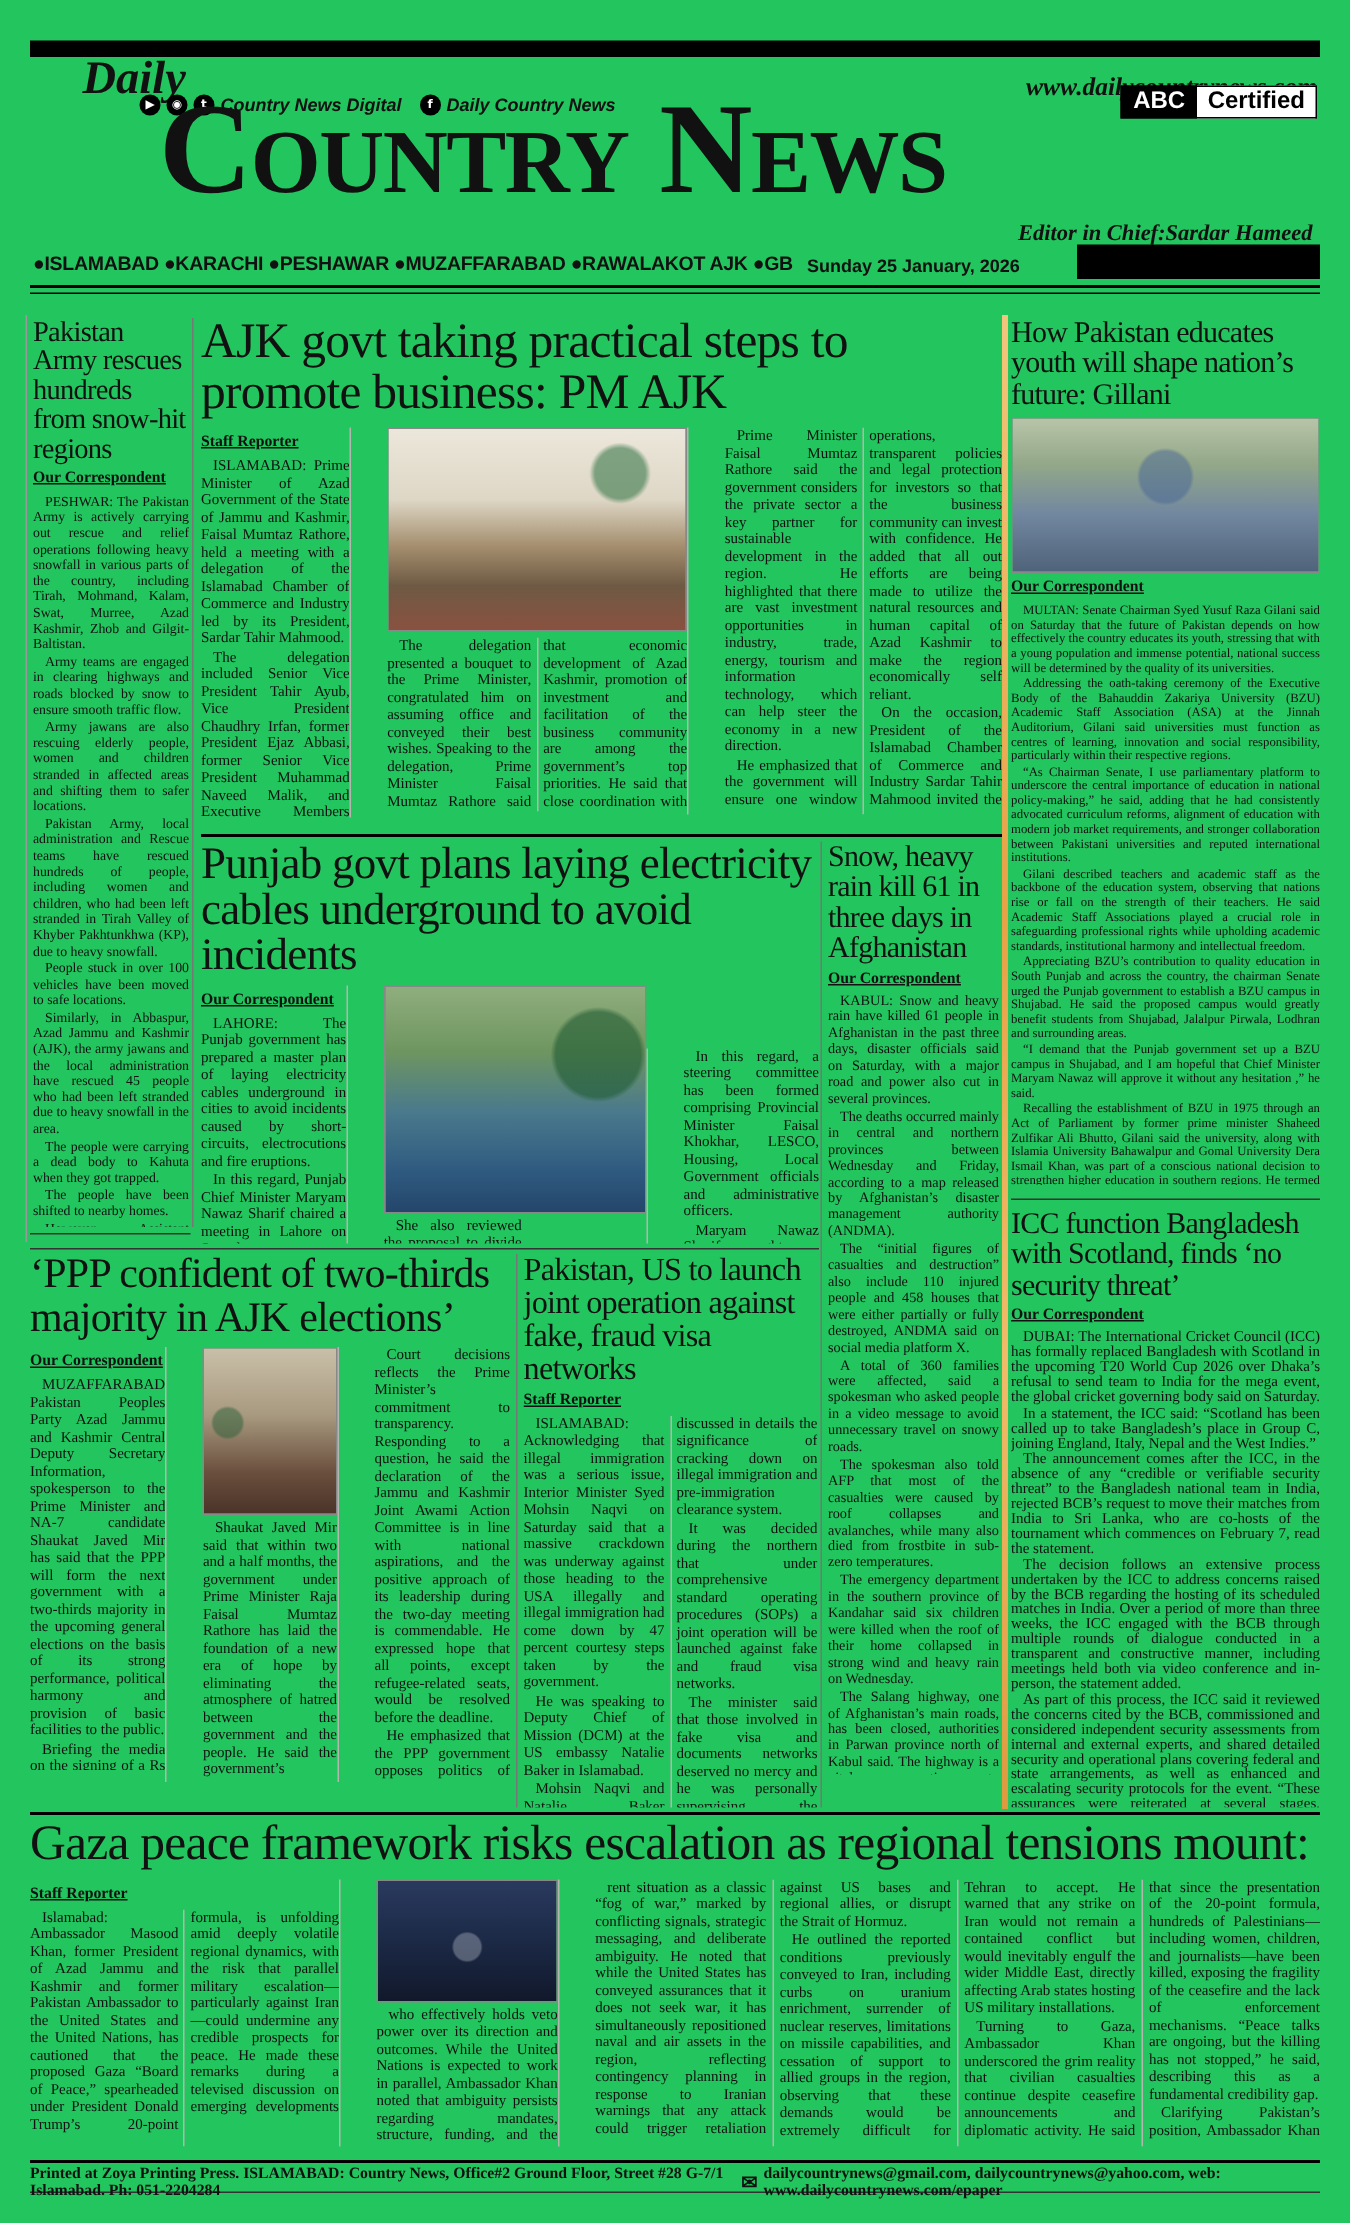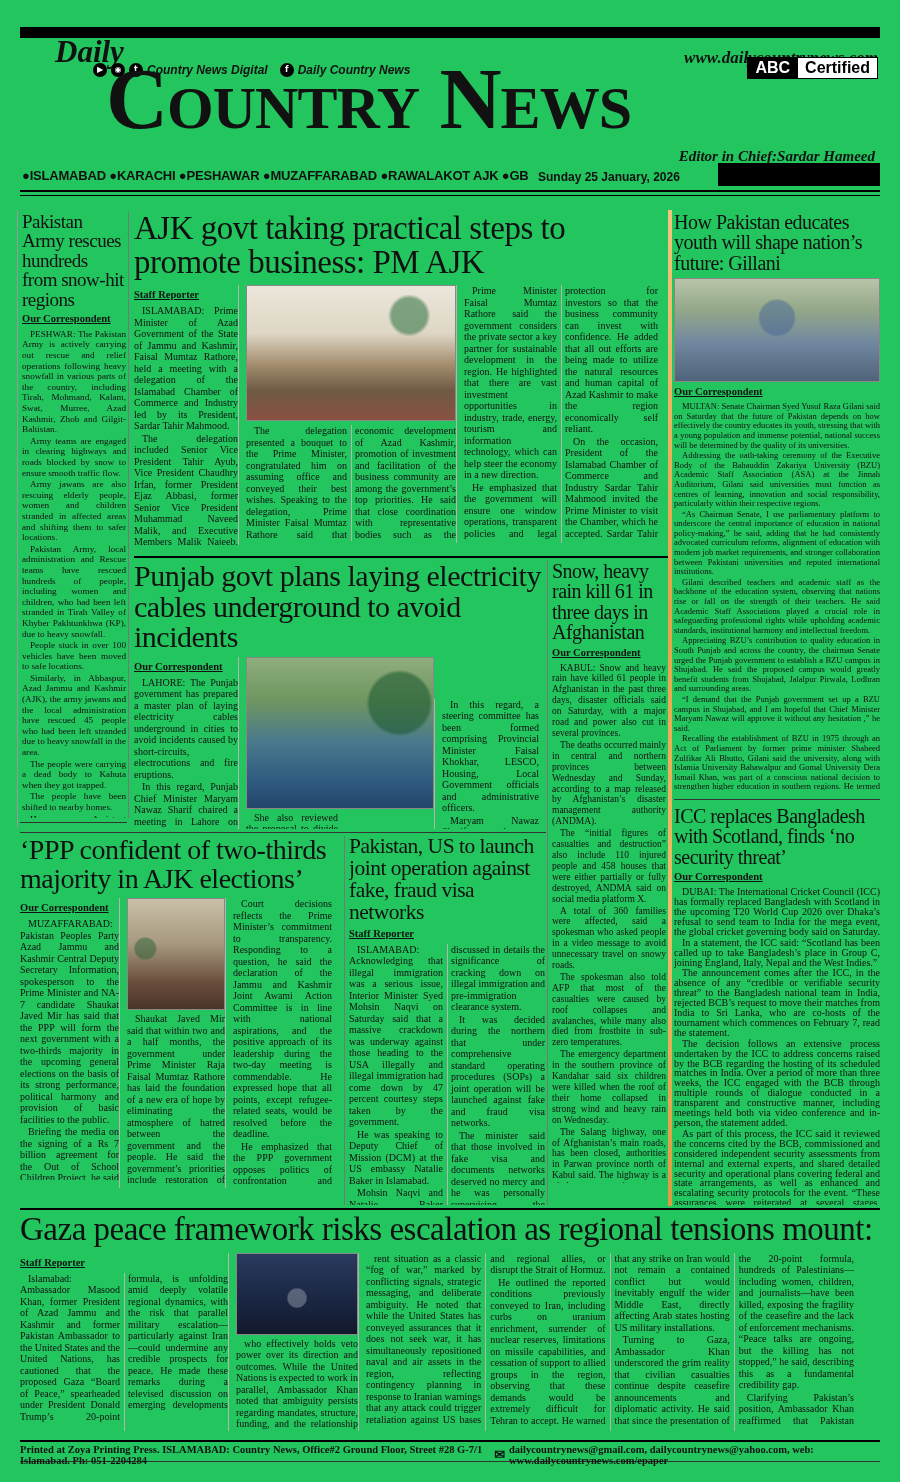--- a/index.html
+++ b/index.html
@@ -31,21 +31,21 @@
   .byline{font:bold 10.5px "Liberation Serif",serif;text-decoration:underline;margin:4px 0 5px 0;}
   .body{text-align:justify;overflow:hidden;}
   .para{margin:0 0 1px 0;text-indent:8px;hyphens:auto;}
   .fs92{font-size:9.2px;line-height:10.6px;}
   .fs95{font-size:9.5px;line-height:10.9px;}
   .fs10{font-size:10px;line-height:11.5px;}
   .fs85{font-size:8.5px;line-height:9.6px;}
   .fs88{font-size:10px;line-height:9.9px;}
   .grid{display:flex;}
   .colx{overflow:hidden;}
-  .colx + .colx{border-left:1px solid #b5b5b0;padding-left:7px;}
+  .colx + .colx{border-left:1px solid #b5b5b0;padding-left:24px;}
   .two-col{column-count:2;column-gap:8px;column-rule:1px solid #b5b5b0;}
   .four-col{column-count:4;column-gap:9px;column-rule:1px solid #b5b5b0;}
   .photo{width:100%;border:1px solid #888;box-sizing:border-box;}
   
   .vrule{position:absolute;width:1px;background:#777;}
   .hrule{position:absolute;height:0;border-top:1px solid #333;}
   .hrule.thick{border-top:2.5px solid #000;}
   .orange-strip{position:absolute;left:668px;top:210px;width:4px;height:996px;
                 background:linear-gradient(180deg,#f3c57c,#e6a246 40%,#f0bc6a 70%,#dd9a3f);}
   
@@ -188,31 +188,31 @@
           <p class="para">Maryam Nawaz Sharif sought an emergency safety plan to permanently prevent fires and loss of life due to short circuits.</p>
         </div>
     </div>
   </article>
 
   <article class="art" style="left:552px;top:561px;width:114px;height:644px;">
     <h2 class="hl" style="font-size:20px;">Snow, heavy rain kill 61 in three days in Afghanistan</h2>
     <div class="byline">Our Correspondent</div>
     <div class="body fs95" style="height:520px;">
         <p class="para">KABUL: Snow and heavy rain have killed 61 people in Afghanistan in the past three days, disaster officials said on Saturday, with a major road and power also cut in several provinces.</p>
-        <p class="para">The deaths occurred mainly in central and northern provinces between Wednesday and Sunday, according to a map released by Afghanistan’s disaster management authority (ANDMA).</p>
+        <p class="para">The deaths occurred mainly in central and northern provinces between Wednesday and Friday, according to a map released by Afghanistan’s disaster management authority (ANDMA).</p>
         <p class="para">The “initial figures of casualties and destruction” also include 110 injured people and 458 houses that were either partially or fully destroyed, ANDMA said on social media platform X.</p>
         <p class="para">A total of 360 families were affected, said a spokesman who asked people in a video message to avoid unnecessary travel on snowy roads.</p>
         <p class="para">The spokesman also told AFP that most of the casualties were caused by roof collapses and avalanches, while many also died from frostbite in sub-zero temperatures.</p>
         <p class="para">The emergency department in the southern province of Kandahar said six children were killed when the roof of their home collapsed in strong wind and heavy rain on Wednesday.</p>
         <p class="para">The Salang highway, one of Afghanistan’s main roads, has been closed, authorities in Parwan province north of Kabul said. The highway is a vital connection to Afghanistan’s northern provinces.</p>
       </div>
   </article>
 
   <article class="art" style="left:674px;top:806px;width:206px;height:399px;">
-    <h2 class="hl" style="font-size:20px;">ICC replaces Bangladesh with Scotland, finds ‘no security threat’</h2>
+    <h2 class="hl" style="font-size:20px;">ICC function Bangladesh with Scotland, finds ‘no security threat’</h2>
     <div class="byline">Our Correspondent</div>
     <div class="body fs88" style="height:318px;">
         <p class="para">DUBAI: The International Cricket Council (ICC) has formally replaced Bangladesh with Scotland in the upcoming T20 World Cup 2026 over Dhaka’s refusal to send team to India for the mega event, the global cricket governing body said on Saturday.</p>
         <p class="para">In a statement, the ICC said: “Scotland has been called up to take Bangladesh’s place in Group C, joining England, Italy, Nepal and the West Indies.”</p>
         <p class="para">The announcement comes after the ICC, in the absence of any “credible or verifiable security threat” to the Bangladesh national team in India, rejected BCB’s request to move their matches from India to Sri Lanka, who are co-hosts of the tournament which commences on February 7, read the statement.</p>
         <p class="para">The decision follows an extensive process undertaken by the ICC to address concerns raised by the BCB regarding the hosting of its scheduled matches in India. Over a period of more than three weeks, the ICC engaged with the BCB through multiple rounds of dialogue conducted in a transparent and constructive manner, including meetings held both via video conference and in-person, the statement added.</p>
         <p class="para">As part of this process, the ICC said it reviewed the concerns cited by the BCB, commissioned and considered independent security assessments from internal and external experts, and shared detailed security and operational plans covering federal and state arrangements, as well as enhanced and escalating security protocols for the event. “These assurances were reiterated at several stages, including during discussions involving the ICC Business Corporation (IBC) Board.”</p>
         <p class="para">The ICC’s assessments concluded that there was no “credible or verifiable security threat” to the Bangladesh national team, officials or supporters in India. In light of these findings, and after careful consideration of the broader implications, the ICC determined that it was not appropriate to amend the published event schedule, as per the statement.</p>
       </div>
   </article>

